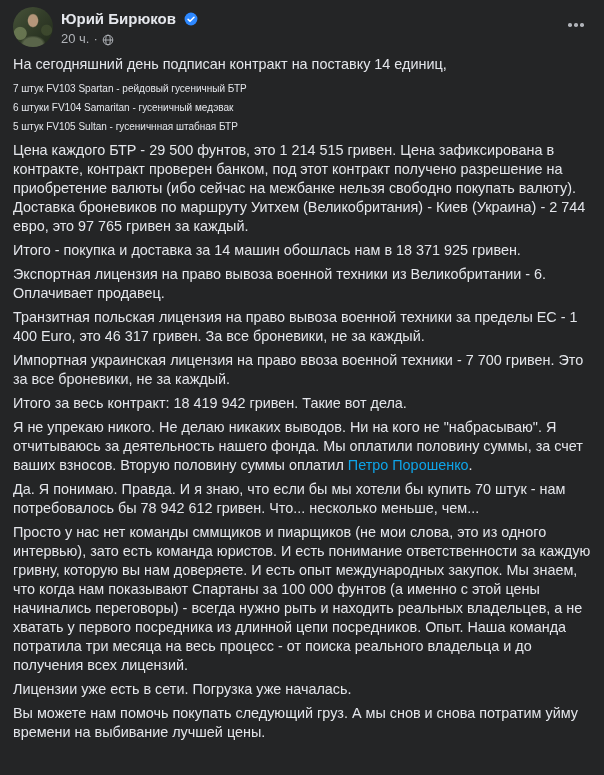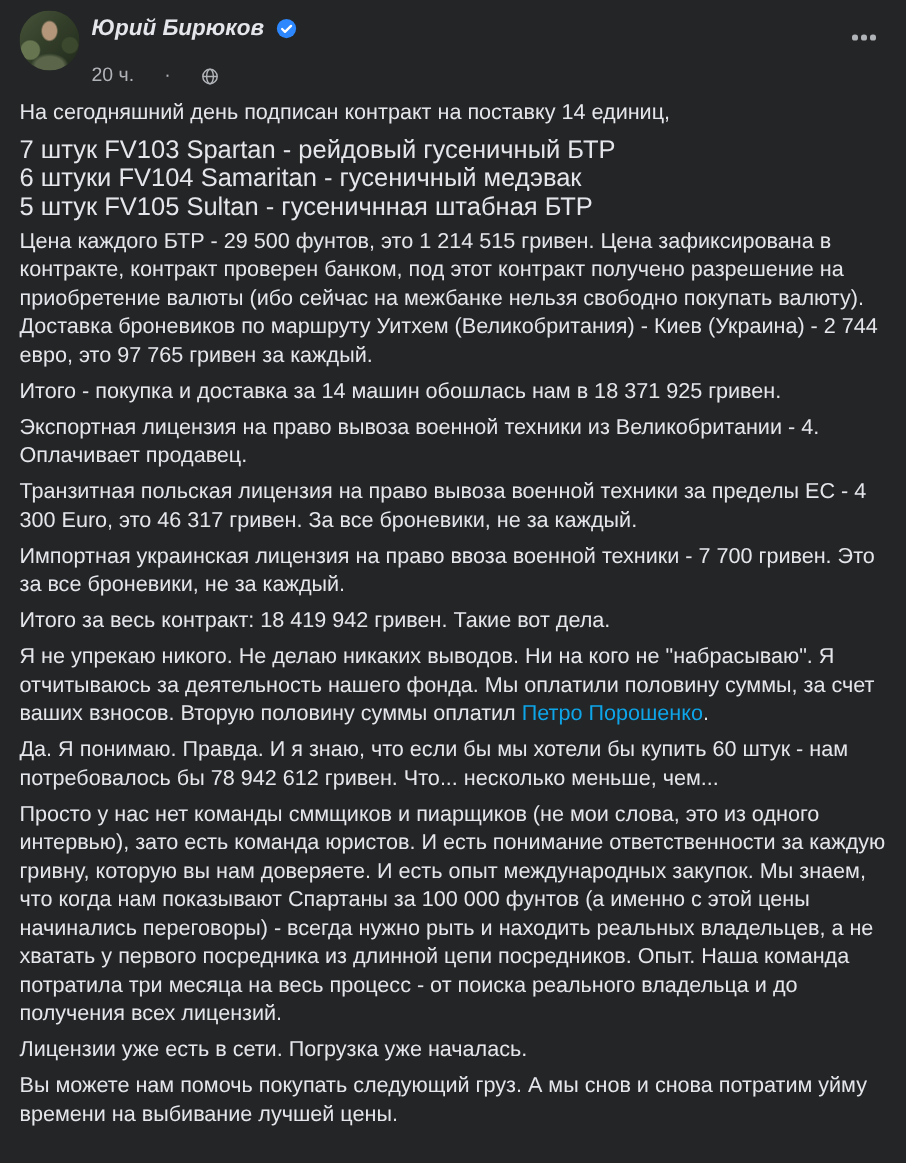--- a/index.html
+++ b/index.html
@@ -36,35 +36,34 @@
       radial-gradient(ellipse 17px 11px at 50% 92%, #5a654a 55%, rgba(90,101,74,0) 75%),
       radial-gradient(circle at 18% 66%, rgba(108,122,84,.9) 0 6px, transparent 7px),
       radial-gradient(circle at 84% 58%, rgba(62,74,46,.9) 0 5px, transparent 6px),
       linear-gradient(135deg, #47533a 0%, #343f2a 45%, #20291b 100%);
   }
   .header-info { flex: 1; padding-top: 2px; }
   .name-row {
     display: flex;
     align-items: center;
     gap: 8px;
-    font-style: italic;
   }
   .author {
     font-size: 15px;
     font-weight: bold;
     color: #e4e6eb;
     cursor: pointer;
     line-height: 19px;
   }
   .verified { display: inline-flex; margin-top: 1px; }
   .meta-row {
     display: flex;
     align-items: center;
-    gap: 20px;
-    margin-top: 14px;
+    gap: 4px;
+    margin-top: 3px;
     font-size: 13px;
     color: #b0b3b8;
     line-height: 16px;
   }
   .timestamp { cursor: pointer; }
   .globe { display: inline-flex; margin-top: 1px; }
   .more-btn {
     width: 36px;
     height: 28px;
     display: flex;
@@ -84,21 +83,21 @@
   
   .body-text { color: #e4e6eb; }
   .body-text p {
     margin: 0 0 5px 0;
     font-size: 14.4px;
     line-height: 19px;
     letter-spacing: 0;
   }
   .body-text .list-block { margin: 0 0 5px 0; }
   .body-text .list-block div {
-    font-size: 17px;
+    font-size: 10px;
     line-height: 19px;
   }
   .inline-link {
     color: #0ea5e9;
     cursor: pointer;
     text-decoration: none;
   }
 </style>
 </head>
 <body>
@@ -142,26 +141,26 @@
     <p>На сегодняшний день подписан контракт на поставку 14 единиц,</p>
 
     <div class="list-block">
       <div>7 штук FV103 Spartan - рейдовый гусеничный БТР</div>
       <div>6 штуки FV104 Samaritan - гусеничный медэвак</div>
       <div>5 штук FV105 Sultan - гусеничнная штабная БТР</div>
     </div>
 
     <p>Цена каждого БТР - 29 500 фунтов, это 1 214 515 гривен. Цена зафиксирована в контракте, контракт проверен банком, под этот контракт получено разрешение на приобретение валюты (ибо сейчас на межбанке нельзя свободно покупать валюту). Доставка броневиков по маршруту Уитхем (Великобритания) - Киев (Украина) - 2 744 евро, это 97 765 гривен за каждый.</p>
     <p>Итого - покупка и доставка за 14 машин обошлась нам в 18 371 925 гривен.</p>
-    <p>Экспортная лицензия на право вывоза военной техники из Великобритании - 4. Оплачивает продавец.</p>
-    <p>Транзитная польская лицензия на право вывоза военной техники за пределы ЕС - 4 300 Euro, это 46 317 гривен. За все броневики, не за каждый.</p>
+    <p>Экспортная лицензия на право вывоза военной техники из Великобритании - 6. Оплачивает продавец.</p>
+    <p>Транзитная польская лицензия на право вывоза военной техники за пределы ЕС - 1 400 Euro, это 46 317 гривен. За все броневики, не за каждый.</p>
     <p>Импортная украинская лицензия на право ввоза военной техники - 7 700 гривен. Это за все броневики, не за каждый.</p>
     <p>Итого за весь контракт: 18 419 942 гривен. Такие вот дела.</p>
 
     <p><span>Я не упрекаю никого. Не делаю никаких выводов. Ни на кого не "набрасываю". Я отчитываюсь за деятельность нашего фонда. Мы оплатили половину суммы, за счет ваших взносов. Вторую половину суммы оплатил </span><span class="inline-link">Петро Порошенко</span><span>.</span></p>
 
-    <p>Да. Я понимаю. Правда. И я знаю, что если бы мы хотели бы купить 60 штук - нам потребовалось бы 78 942 612 гривен. Что... несколько меньше, чем...</p>
+    <p>Да. Я понимаю. Правда. И я знаю, что если бы мы хотели бы купить 70 штук - нам потребовалось бы 78 942 612 гривен. Что... несколько меньше, чем...</p>
     <p>Просто у нас нет команды сммщиков и пиарщиков (не мои слова, это из одного интервью), зато есть команда юристов. И есть понимание ответственности за каждую гривну, которую вы нам доверяете. И есть опыт международных закупок. Мы знаем, что когда нам показывают Спартаны за 100 000 фунтов (а именно с этой цены начинались переговоры) - всегда нужно рыть и находить реальных владельцев, а не хватать у первого посредника из длинной цепи посредников. Опыт. Наша команда потратила три месяца на весь процесс - от поиска реального владельца и до получения всех лицензий.</p>
     <p>Лицензии уже есть в сети. Погрузка уже началась.</p>
     <p>Вы можете нам помочь покупать следующий груз. А мы снов и снова потратим уйму времени на выбивание лучшей цены.</p>
   </div>
 
 </div>
 
 </body></html>

